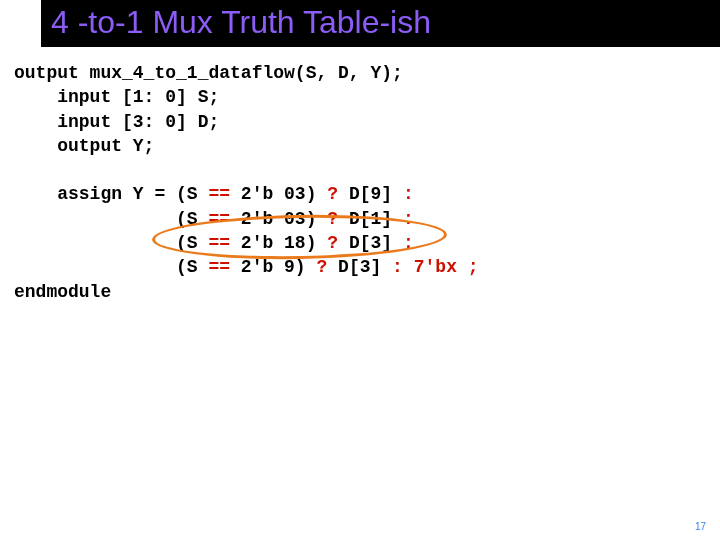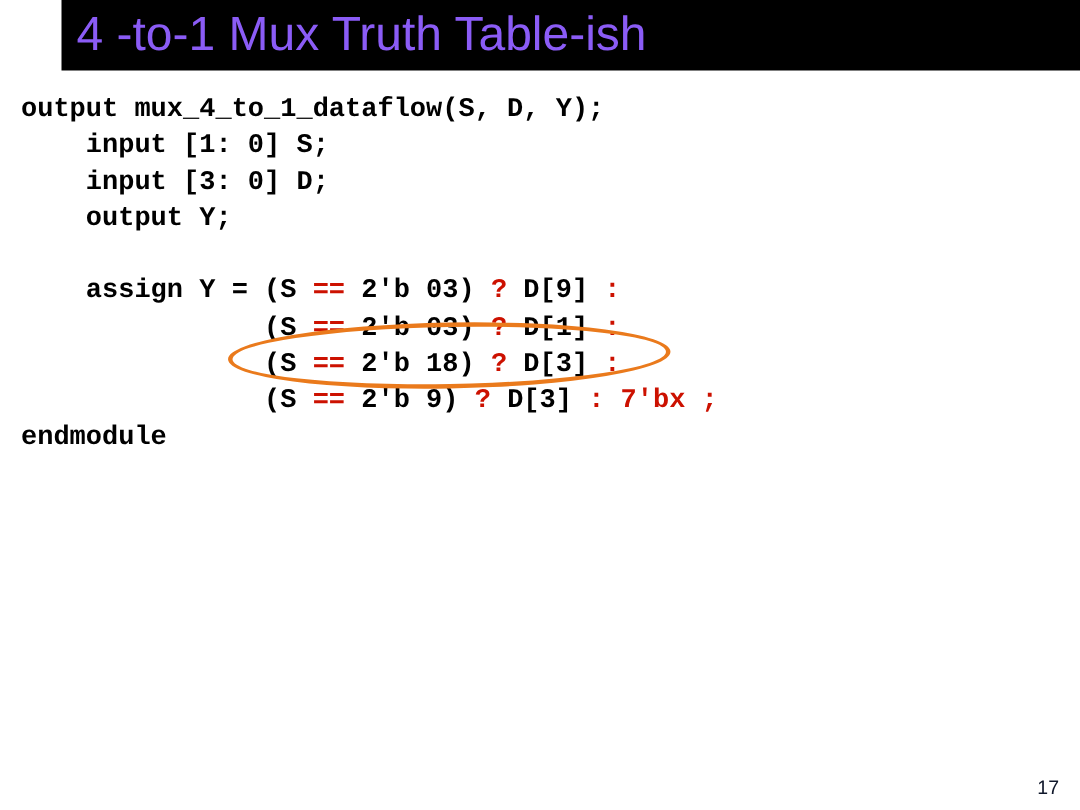--- a/index.html
+++ b/index.html
@@ -28,22 +28,22 @@
       padding: 14px 14px;
       line-height: 1.35;
       white-space: pre;
       position: relative;
     }
     .red { color: #cc1100; }
     .page-number {
       position: absolute;
       bottom: 8px;
       right: 14px;
-      font-size: 13px;
-      color: #0f172a;
+      font-size: 10px;
+      color: #3b82f6;
     }
     .highlight-ellipse {
       position: absolute;
       left: 152px;
       top: 215px;
       width: 295px;
       height: 44px;
       border: 3px solid #ea7a1c;
       border-radius: 50%;
       pointer-events: none;

